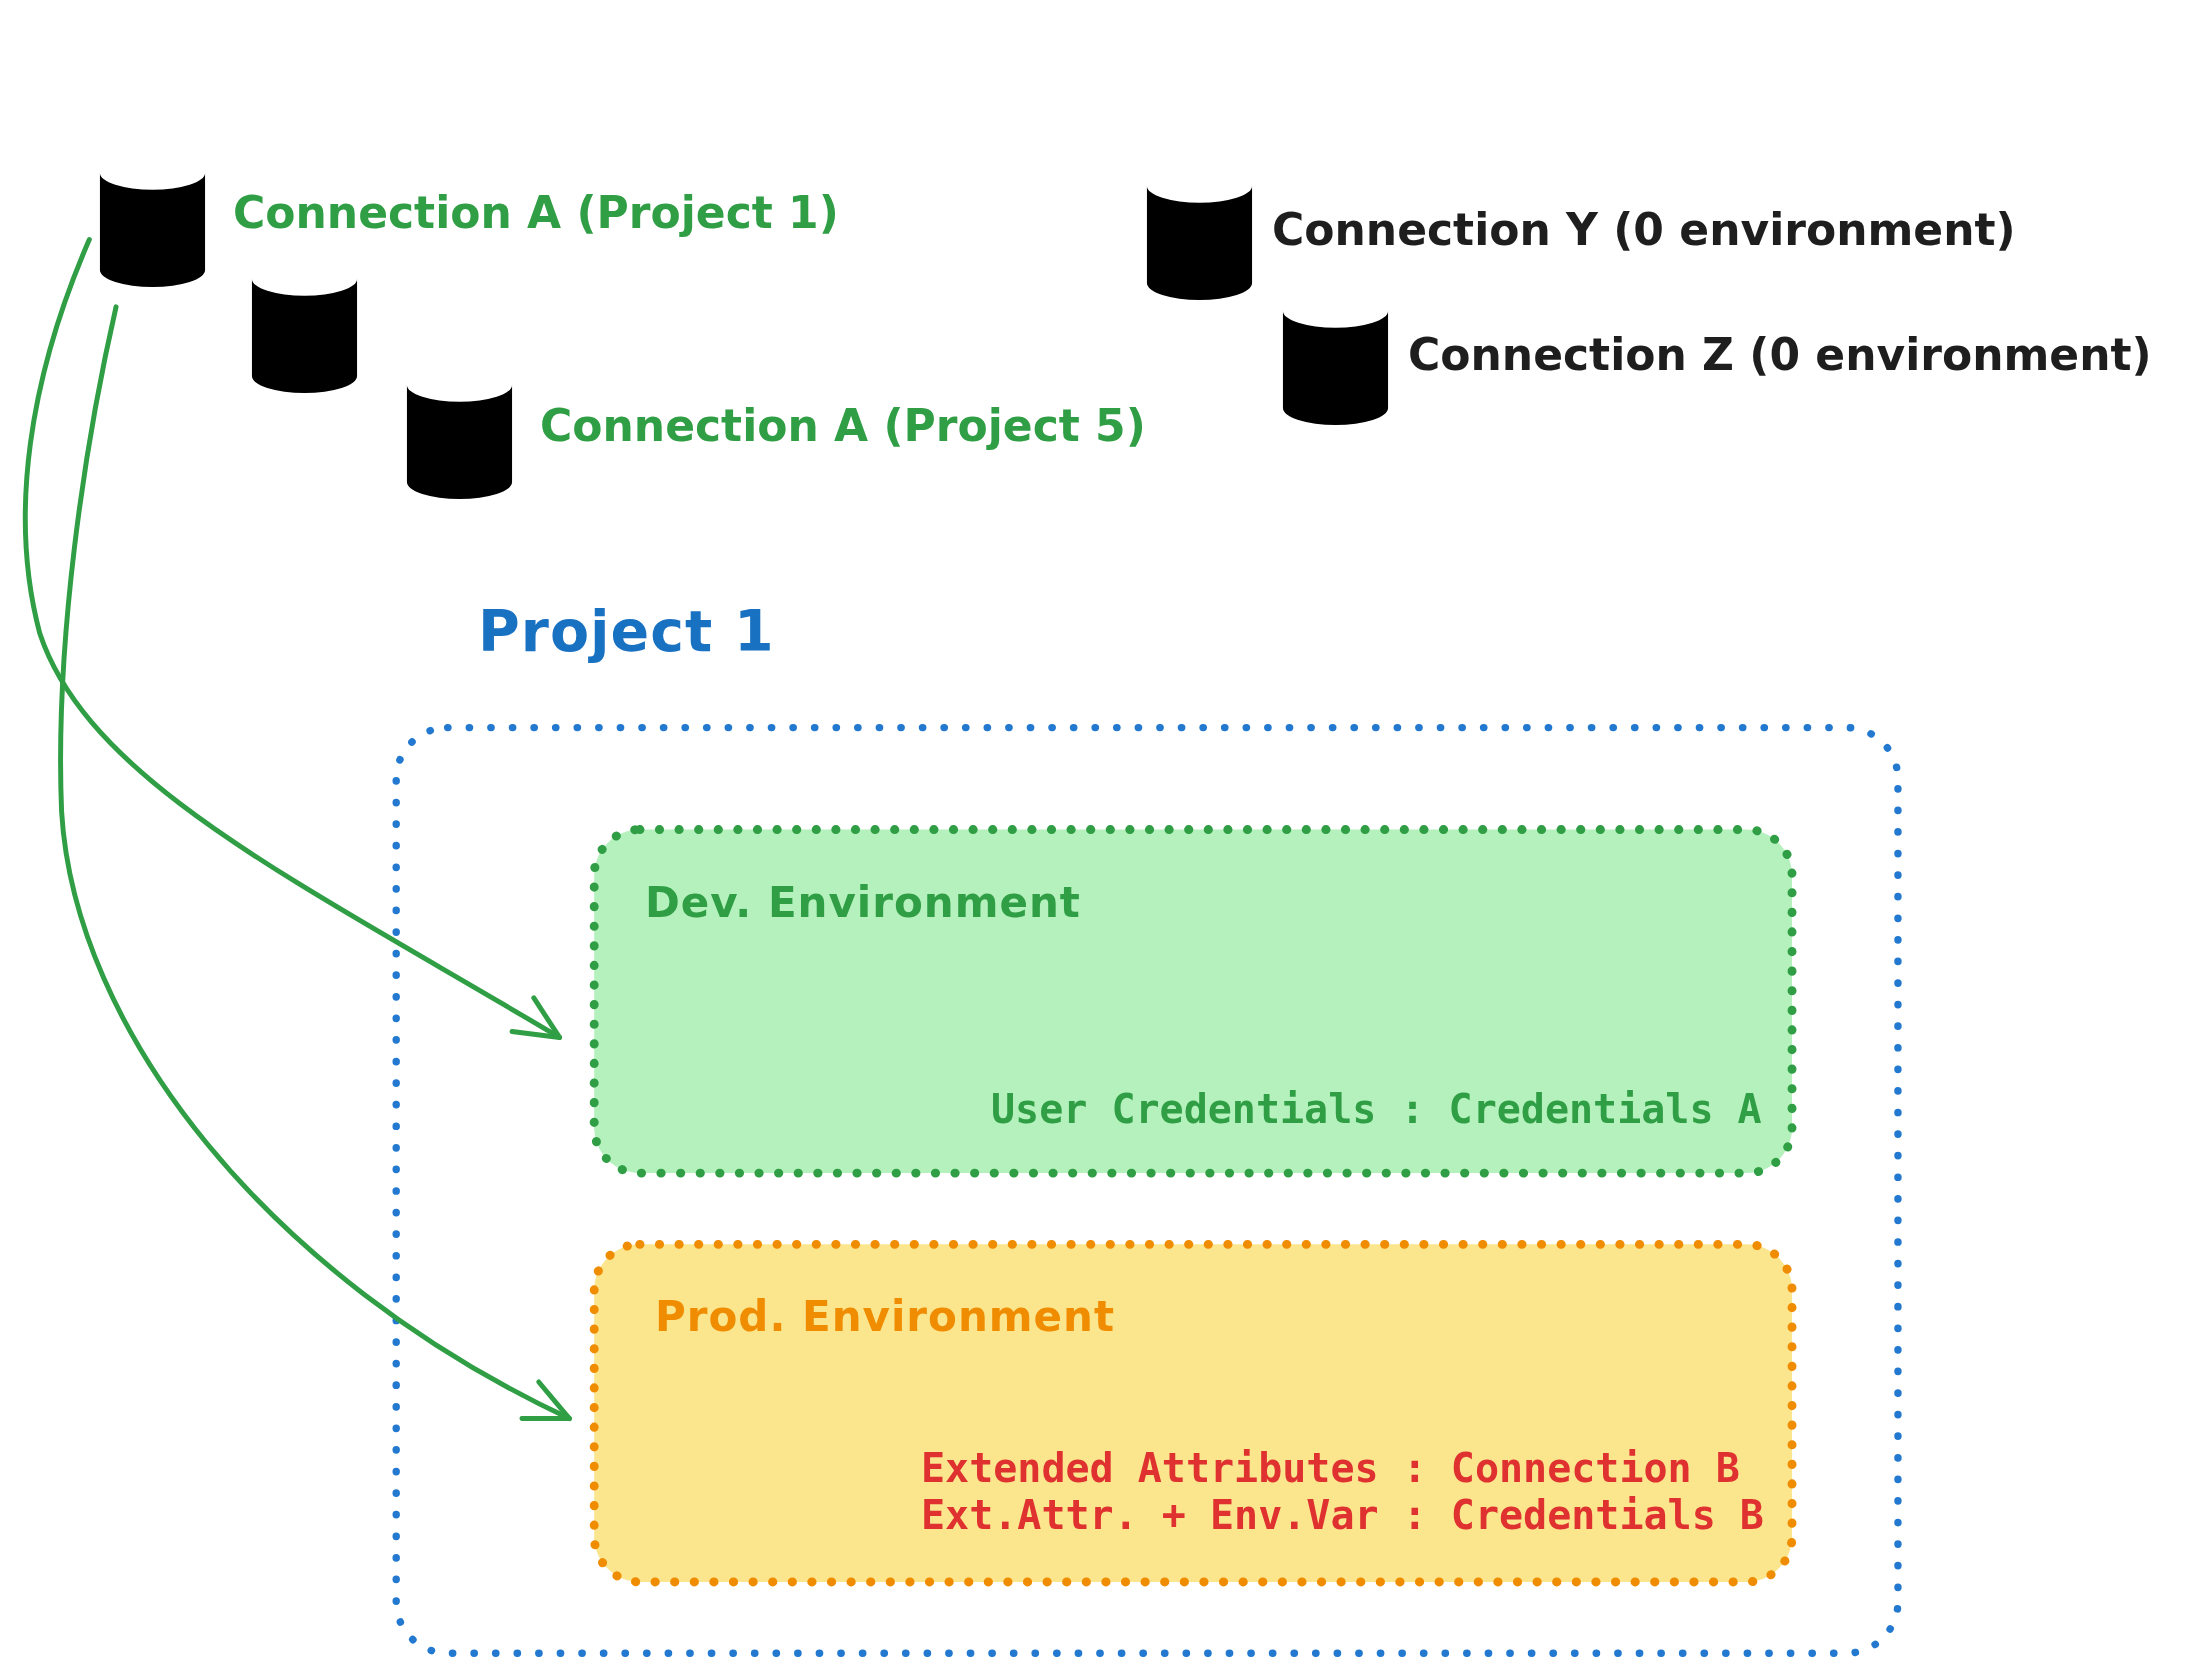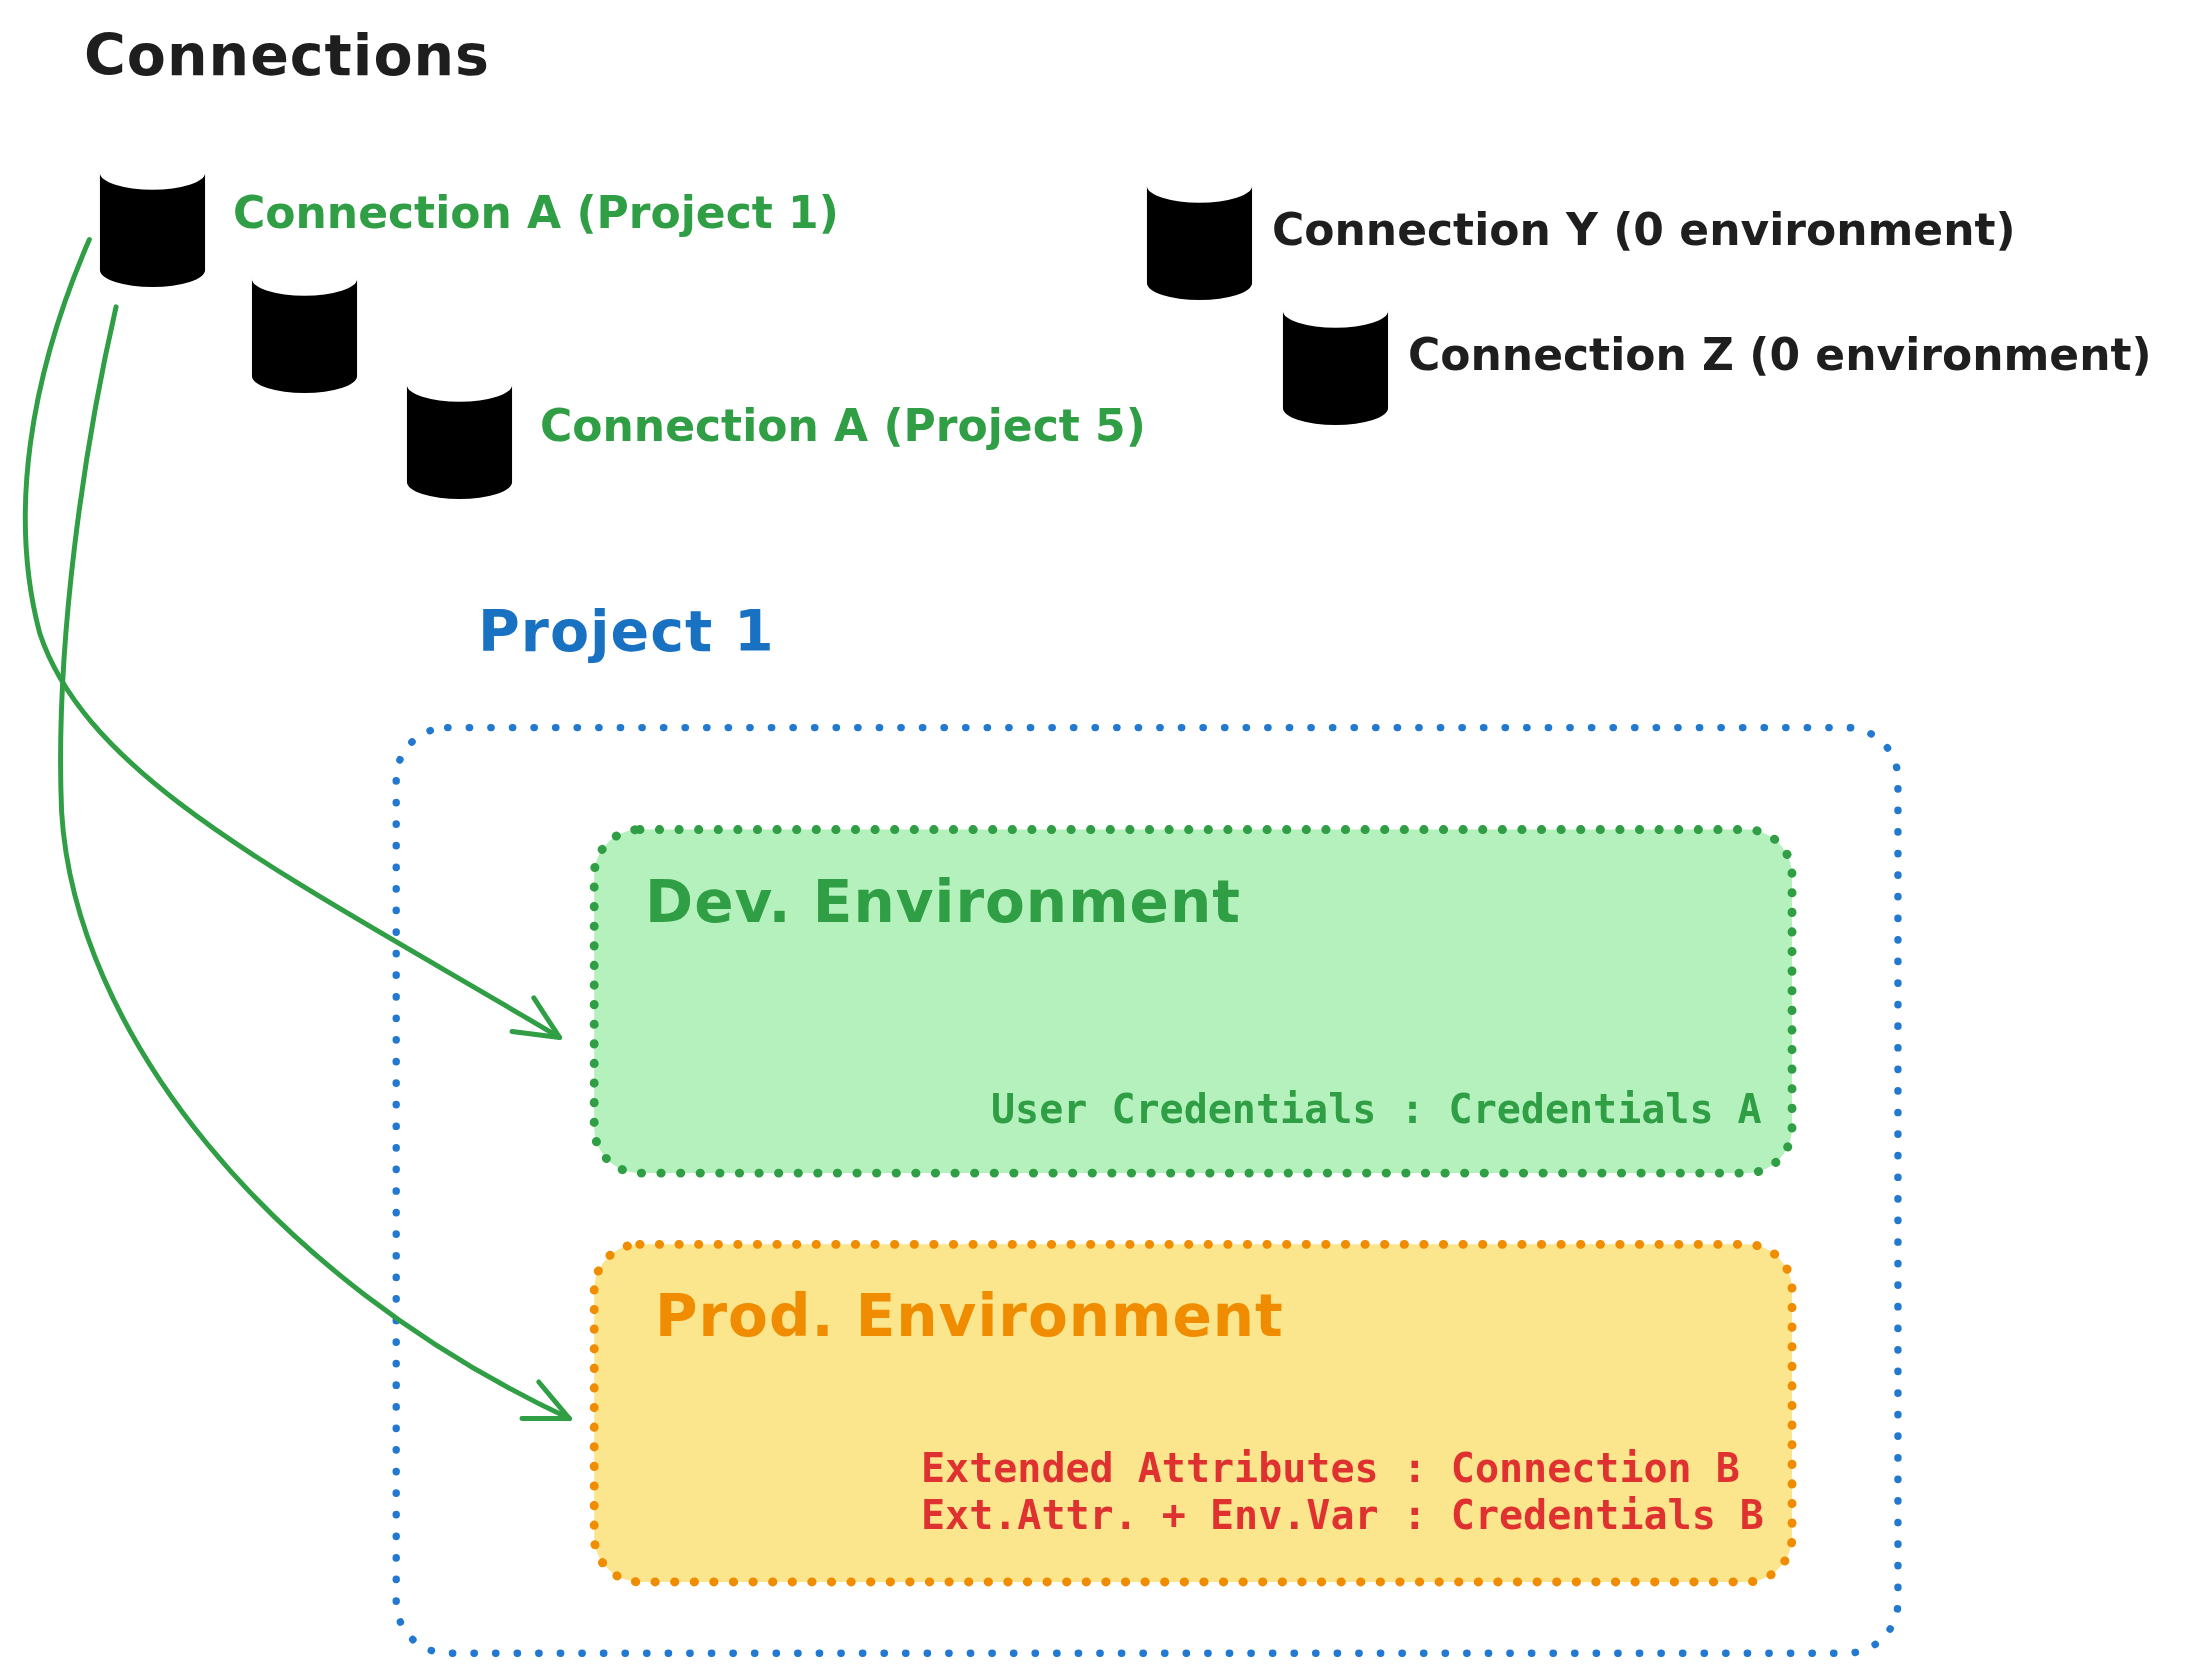--- a/index.html
+++ b/index.html
@@ -22,21 +22,21 @@
     font-size:44px;font-weight:700;line-height:50px;
   }
   .conn-label.green{color:var(--c-green);}
   .conn-label.ink{color:var(--c-ink);text-align:center;}
 
   .proj-title{
     font-size:57px;font-weight:700;color:var(--c-blue);line-height:69px;
     letter-spacing:1px;
   }
   .env-title{
-    font-size:58px;font-weight:700;line-height:51px;letter-spacing:1px;
+    font-size:42px;font-weight:700;line-height:51px;letter-spacing:1px;
   }
   .env-title.dev{color:var(--c-green);}
   .env-title.prod{color:var(--c-orange);text-align:right;}
 
   .mono{
     font-family:"DejaVu Sans Mono", monospace;
     font-size:40px;font-weight:700;
   }
   .mono.dev-cred{color:var(--c-mono-green);line-height:46px;}
   .mono.prod-cred{color:var(--c-red);line-height:47px;}
@@ -80,21 +80,20 @@
     <g>
       <path class="arrow-path" d="M 90 242 C 30 380, 8 520, 40 640 C 90 790, 300 890, 565 1048"></path>
       <path class="arrow-path" d="M 517 1042 L 565 1048 L 539 1008"></path>
     </g>
     <g>
       <path class="arrow-path" d="M 117 310 C 85 450, 55 650, 62 820 C 75 1040, 270 1290, 575 1433"></path>
       <path class="arrow-path" d="M 527 1433 L 575 1433 L 544 1396"></path>
     </g>
   </svg>
 
-  <div class="abs heading" style="left:84px;top:22px">Connections</div>
 
   <svg class="db-icon db-green" style="left:94px;top:149px" width="117" height="145" viewBox="0 0 118 146">
       <use href="#db-cyl"></use>
     </svg>
   <div class="abs conn-label green" style="left:233px;top:188px">Connection A (Project 1)</div>
 
   <svg class="db-icon db-green" style="left:246px;top:255px" width="117" height="145" viewBox="0 0 118 146">
       <use href="#db-cyl"></use>
     </svg>
 

